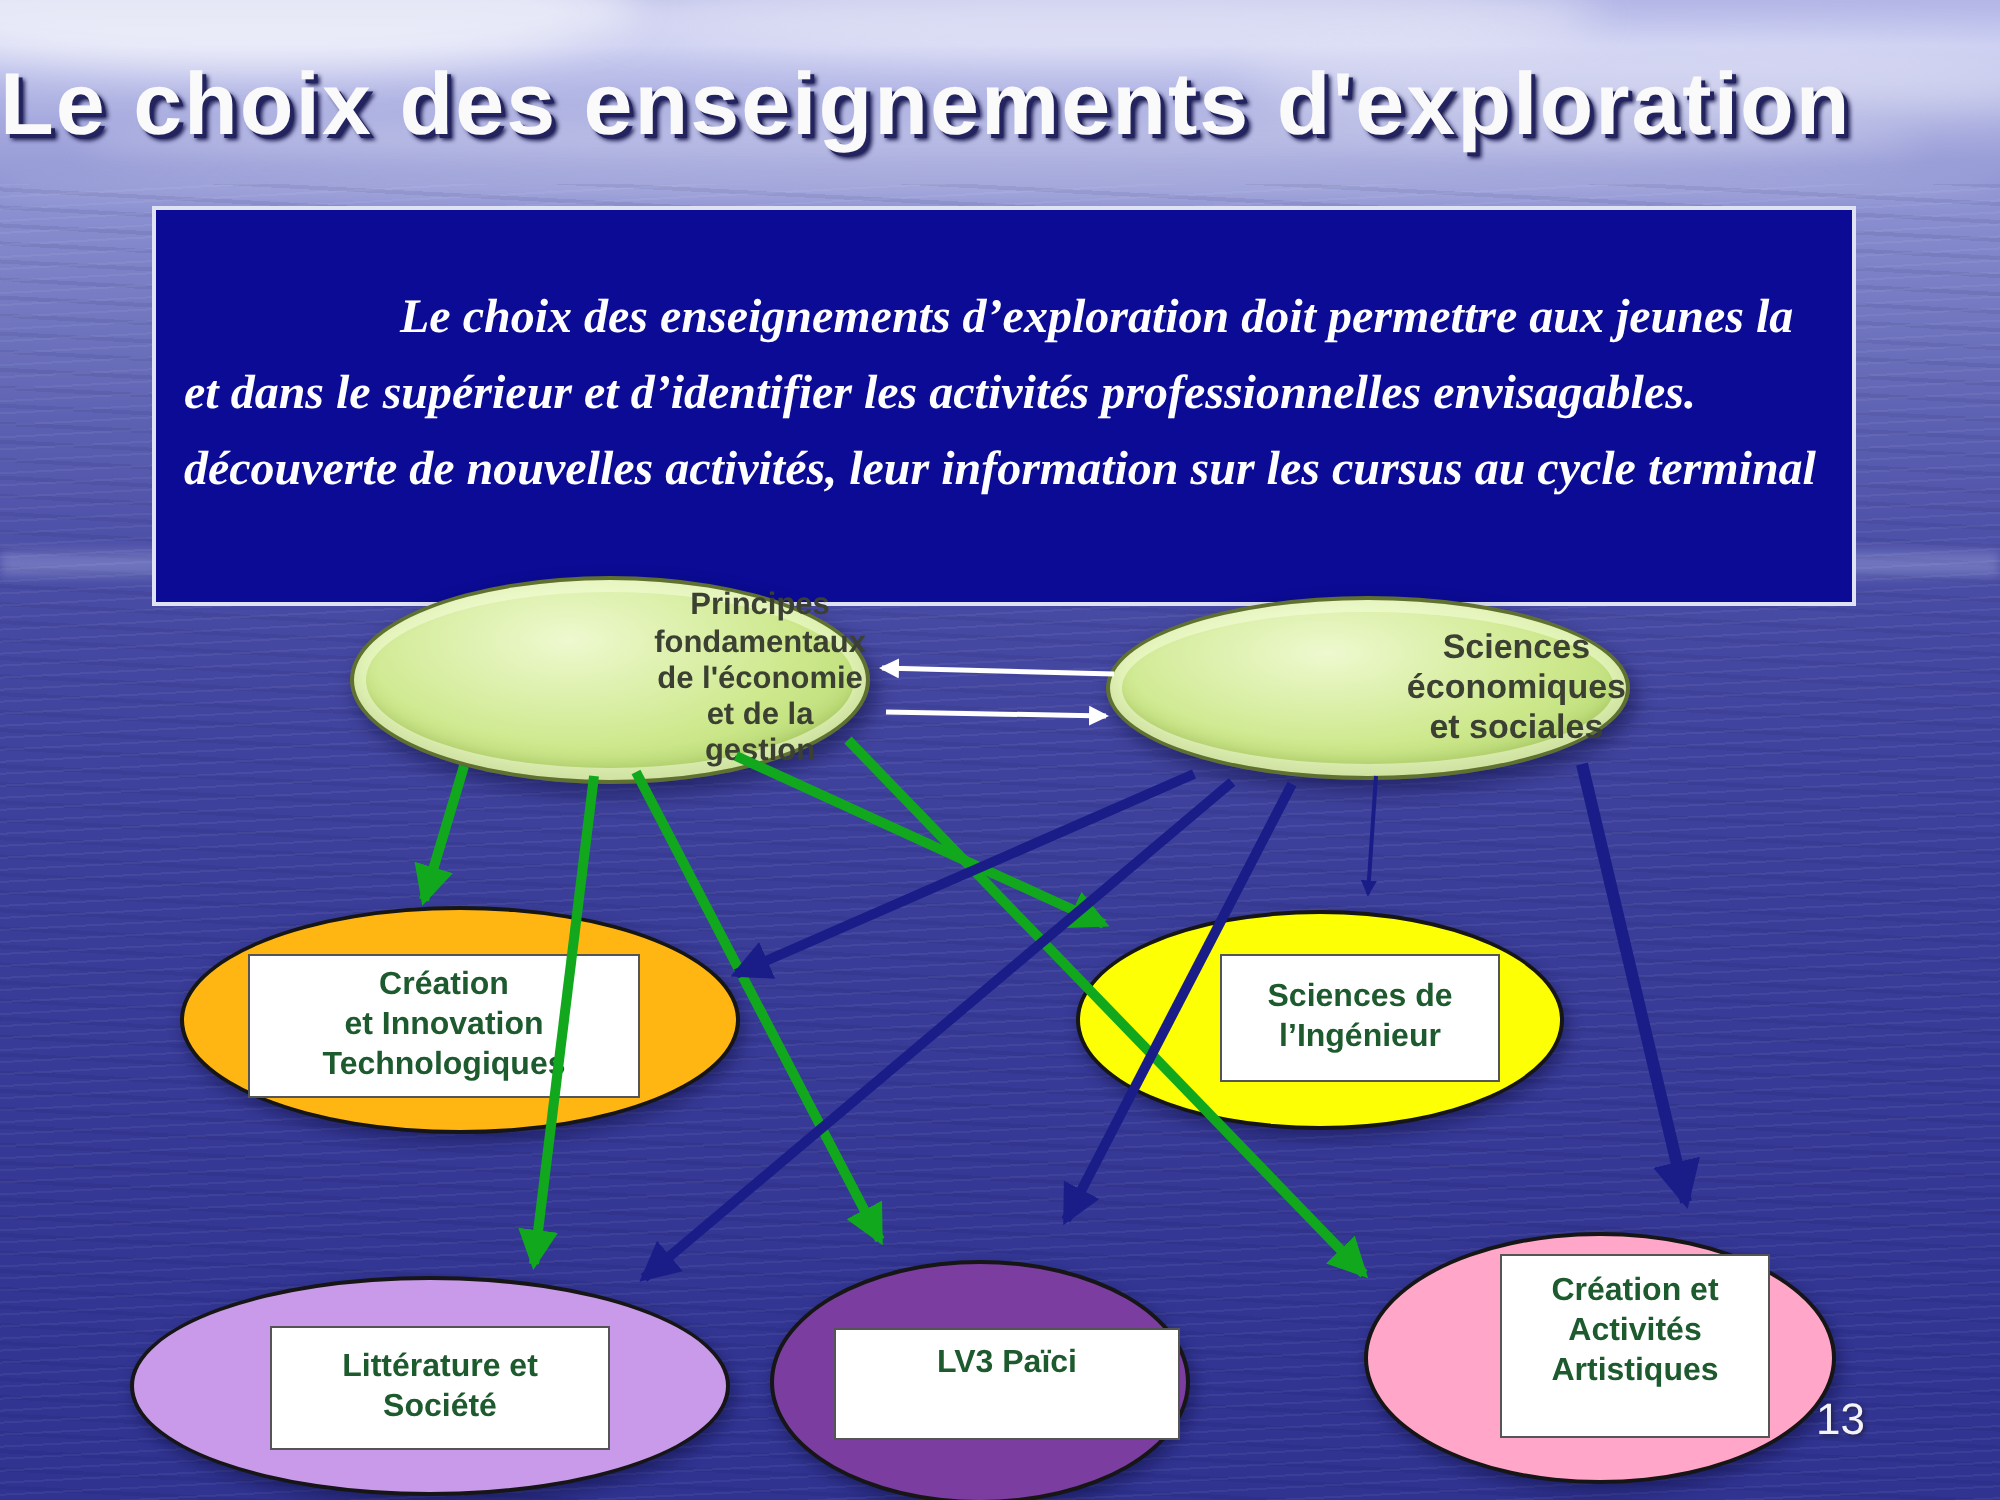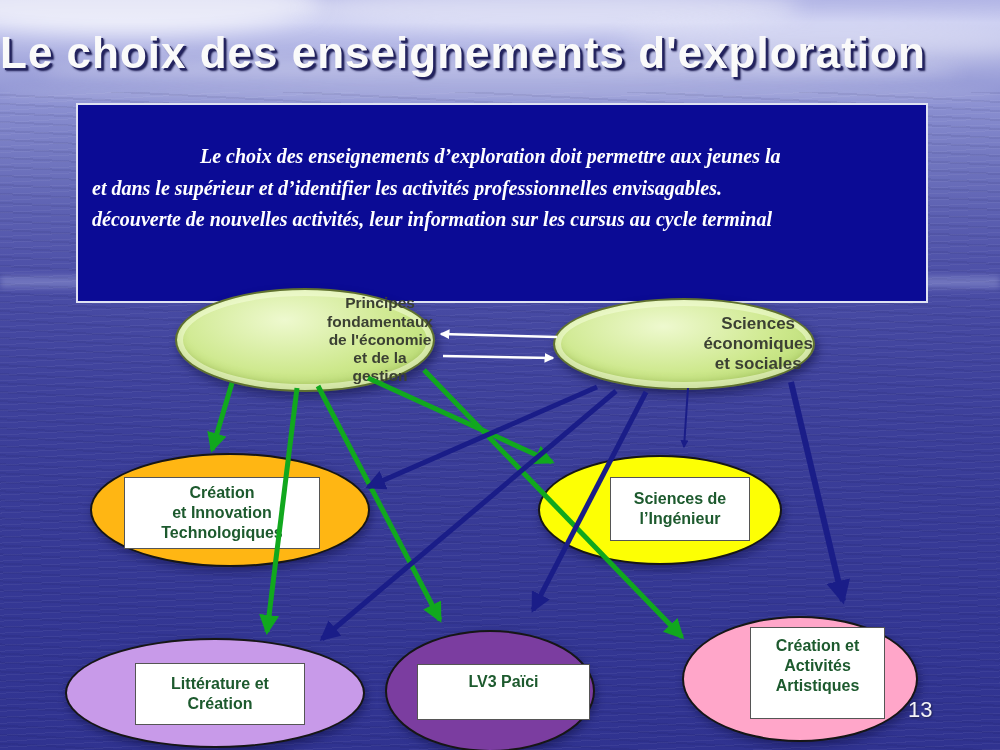--- a/index.html
+++ b/index.html
@@ -22,21 +22,21 @@
       repeating-linear-gradient(177deg, rgba(255,255,255,.05) 0 1px, transparent 1px 6px),
       repeating-linear-gradient(183deg, rgba(10,10,60,.07) 0 2px, transparent 2px 9px);}
   .horizon{position:absolute;left:0;top:276px;width:100%;height:12px;
     background:rgba(210,215,250,.28);filter:blur(3px);}
   .title{position:absolute;top:28px;left:0;width:100%;margin:0;text-align:left;
     font-size:44px;font-weight:bold;letter-spacing:1px;color:#fafafa;
     text-shadow:2px 2px 0 #23235f, 3px 3px 2px #1b1b50;}
   .intro-box{position:absolute;left:76px;top:103px;width:852px;height:200px;
     box-sizing:border-box;background:#0b0b95;border:2px solid #dfe2f2;
     color:#ffffff;font-family:"Liberation Serif",serif;font-style:italic;
-    font-weight:bold;font-size:20px;line-height:1.58;padding-top:36px;overflow:hidden;}
+    font-weight:bold;font-size:24px;line-height:1.58;padding-top:36px;overflow:hidden;}
   .intro-line{margin:0;padding:0 10px 0 14px;white-space:nowrap;}
   .intro-line.indent{padding-left:122px;}
   .node{position:absolute;border-radius:50%;display:flex;align-items:center;
     justify-content:flex-end;text-align:center;box-sizing:border-box;}
   .node-top{background:radial-gradient(ellipse at 42% 30%, #eef9cf 0%, var(--fill) 55%, #b2d76c 92%);
     border:2px solid #5f7030;
     box-shadow:inset 0 0 0 6px rgba(246,255,220,.55), inset 0 -5px 10px rgba(110,140,40,.45),
                3px 5px 10px rgba(5,5,45,.45);}
   .node-bottom{background:var(--fill);border:2px solid #161616;
     box-shadow:2px 4px 8px rgba(5,5,45,.4);}
@@ -105,21 +105,21 @@
   </div>
   <div class="node node-bottom" id="node-si" style="--fill: #fdff04;">
     <div class="white-box" id="box-si">
       <div class="box-label">Sciences de
 l’Ingénieur</div>
     </div>
   </div>
   <div class="node node-bottom" id="node-ls" style="--fill: #c89ae9;">
     <div class="white-box" id="box-ls">
       <div class="box-label">Littérature et
-Création</div>
+Société</div>
     </div>
   </div>
   <div class="node node-bottom" id="node-lv3" style="--fill: #7b3da0;">
     <div class="white-box" id="box-lv3">
       <div class="box-label">LV3 Païci</div>
     </div>
   </div>
   <div class="node node-bottom" id="node-caa" style="--fill: #ffa6c9;">
     <div class="white-box" id="box-caa">
       <div class="box-label">Création et

